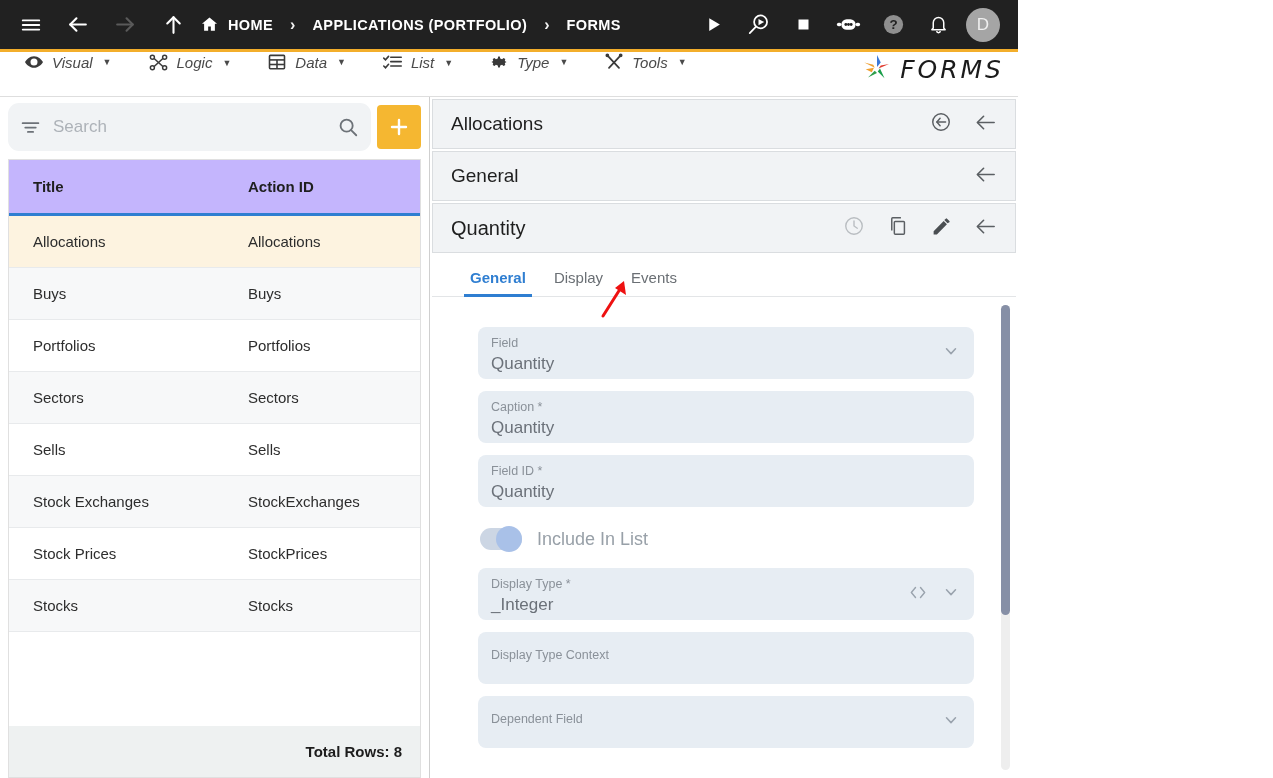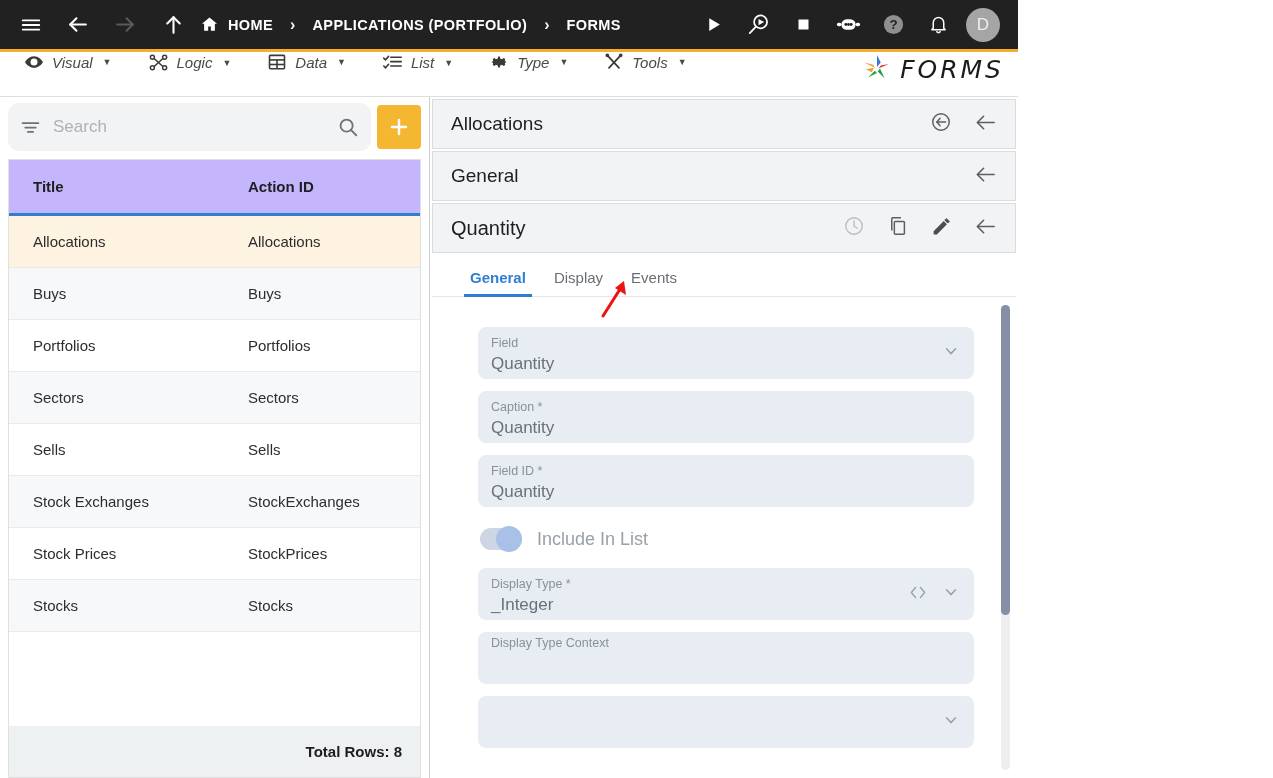--- a/index.html
+++ b/index.html
@@ -141,21 +141,21 @@
     padding: 9px 44px 9px 13px;
   }
   .field.sz1 { height: 52px; }
   .field.sz2 { height: 52px; }
   .field.tall { height: 52px; }
   .field-label { font-size: 12.5px; color: #8a9199; line-height: 15px; }
   .field-value { font-size: 17px; color: #6b7179; line-height: 23px; margin-top: 1px; }
   .field-chev { position: absolute; right: 14px; top: 50%; transform: translateY(-50%); color: #9aa3ad; }
   .field-code { position: absolute; right: 46px; top: 50%; transform: translateY(-50%); color: #9aa3ad;
                 font-size: 14px; letter-spacing: -1px; }
-  .field.empty { padding-top: 4px; }
+  .field.empty { padding-top: 16px; }
 
   .togglerow { display: flex; align-items: center; gap: 15px; margin: 9px 0 6px 2px; }
   .switch { width: 42px; height: 22px; border-radius: 11px; background: #ccd6e4; position: relative; }
   .switch .knob {
     position: absolute; right: 0px; top: -2px; width: 26px; height: 26px; border-radius: 50%;
     background: #a9c1e8;
   }
   .toggle-label { font-size: 18px; color: #98a0a8; }
 
   
@@ -545,20 +545,21 @@
                 </svg>
             </span>
           </div>
 
           <div class="field tall empty">
             <div class="field-label">Display Type Context</div>
             <div class="field-value"></div>
           </div>
 
           <div class="field tall empty">
+            <div class="field-label">Dependent Field</div>
             <div class="field-value"></div>
             <span class="field-chev">
               <svg width="18" height="18" viewBox="0 0 24 24" fill="none" stroke="currentColor" stroke-width="2" stroke-linecap="round" stroke-linejoin="round">
                   <polyline points="6,9 12,15.5 18,9"></polyline>
                 </svg>
             </span>
           </div>
         </div>
 
         <div class="vscroll">

